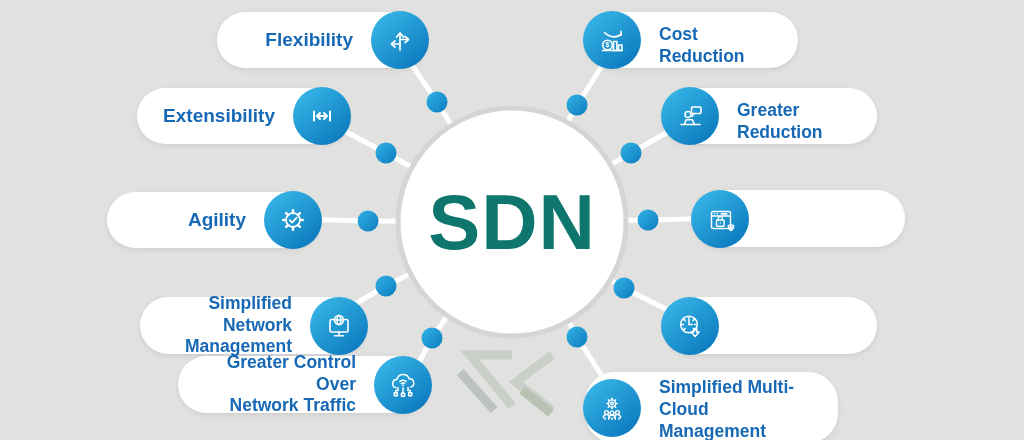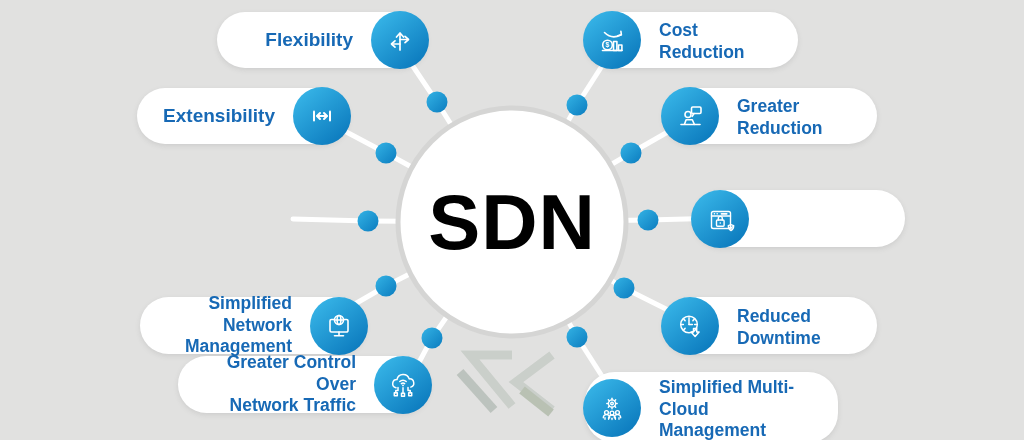--- a/index.html
+++ b/index.html
@@ -21,38 +21,38 @@
     box-sizing:border-box;
   }
   .pill-label{
     color:#1769b5;
     font-weight:700;
     white-space:pre-line;
     width:100%;
   }
   .pill.left{justify-content:flex-end;padding:0 74px 0 16px;}
   .pill.left .pill-label{text-align:right;}
-  .pill.right{justify-content:flex-start;padding:4px 14px 0 74px;}
+  .pill.right{justify-content:flex-start;padding:4px 14px 0 74px;align-items:flex-end;}
   .pill.right .pill-label{text-align:left;}
   .fs1 .pill-label{font-size:19px;}
   .fs2 .pill-label{font-size:17.5px;line-height:1.25;}
   .icon-circle{
     position:absolute;top:50%;transform:translateY(-50%);
     width:58px;height:58px;border-radius:50%;
     background:linear-gradient(140deg,#38b6e8 8%,#0a78bc 92%);
     display:flex;align-items:center;justify-content:center;
   }
   .icon-circle.at-right{right:-2px;}
   .icon-circle.at-left{left:-2px;}
   .icon-circle svg{display:block;}
   .sdn-box{
     position:absolute;left:397px;top:107px;width:230px;height:230px;
     display:flex;align-items:center;justify-content:center;
     z-index:2;
-    color:#000000;
+    color:#0f766e;
     font-size:78px;font-weight:800;letter-spacing:1px;
   }
 </style>
 </head>
 <body>
 
 <div class="stage">
 
   <svg class="underlay" width="1024" height="440" viewBox="0 0 1024 440">
     <defs>
@@ -120,20 +120,39 @@
       <svg width="32" height="32" viewBox="0 0 32 32" fill="none" stroke="#fff" stroke-width="2" stroke-linecap="round" stroke-linejoin="round">
         <path d="M8 11.5 V20.5"></path>
           <path d="M24 11.5 V20.5"></path>
         <path d="M11.5 16 H20.5"></path>
         <path d="M14 13 L11 16 L14 19"></path>
           <path d="M18 13 L21 16 L18 19"></path>
       </svg>
     </span>
   </div>
 
+  <div class="pill left fs1" style="left:107px;top:192px;width:213px;height:56px">
+    <span class="pill-label">Agility</span>
+    <span class="icon-circle at-right">
+      <svg width="32" height="32" viewBox="0 0 32 32" fill="none" stroke="#fff" stroke-width="1.7" stroke-linecap="round" stroke-linejoin="round">
+        <circle cx="16" cy="16" r="7"></circle>
+        <g stroke-width="2.4">
+          <path d="M16 6.2 V9"></path>
+            <path d="M16 23 V25.8"></path>
+            <path d="M6.2 16 H9"></path>
+            <path d="M23 16 H25.8"></path>
+          <path d="M9.1 9.1 L11 11"></path>
+            <path d="M21 21 L22.9 22.9"></path>
+            <path d="M22.9 9.1 L21 11"></path>
+            <path d="M11 21 L9.1 22.9"></path>
+        </g>
+        <path d="M12.8 16.2 l2.3 2.4 l4.6 -5"></path>
+      </svg>
+    </span>
+  </div>
 
   <div class="pill left fs2" style="left:140px;top:297px;width:226px;height:57px">
     <span class="pill-label">Simplified Network
 Management</span>
     <span class="icon-circle at-right">
       <svg width="32" height="32" viewBox="0 0 32 32" fill="none" stroke="#fff" stroke-width="1.6" stroke-linecap="round" stroke-linejoin="round">
         <path d="M11 9.5 H8.5 a1.5 1.5 0 0 0 -1.5 1.5 V20.5 a1.5 1.5 0 0 0 1.5 1.5 H23.5 a1.5 1.5 0 0 0 1.5 -1.5 V11 a1.5 1.5 0 0 0 -1.5 -1.5 H21"></path>
         <path d="M16 22 v3.2"></path>
           <path d="M11.5 25.8 h9"></path>
         <circle cx="16" cy="10" r="4.5"></circle>
@@ -203,22 +222,20 @@
         <rect x="12.5" y="17" width="7.6" height="6.2" rx="1"></rect>
         <path d="M14.3 17 v-1.6 a2 2 0 0 1 4 0 V17"></path>
         <circle cx="16.3" cy="20" r="0.8" fill="#fff" stroke="none"></circle>
         <path d="M24.3 22.6 l2.7 -0.9 2.7 0.9 c0 2.6 -1 4.2 -2.7 5 -1.7 -0.8 -2.7 -2.4 -2.7 -5 z"></path>
         <path d="M25.9 24.7 l0.9 0.9 1.5 -1.8"></path>
       </svg>
     </span>
   </div>
 
   <div class="pill right fs2" style="left:663px;top:297px;width:214px;height:57px">
-    <span class="pill-label">Reduced
-Downtime</span>
     <span class="icon-circle at-left">
       <svg width="32" height="32" viewBox="0 0 32 32" fill="none" stroke="#fff" stroke-width="1.5" stroke-linecap="round" stroke-linejoin="round">
         <circle cx="15" cy="14.5" r="8.3"></circle>
         <path d="M15 7.7 v1.7"></path>
           <path d="M22.3 14.5 h-1.7"></path>
           <path d="M7.7 14.5 h1.7"></path>
         <path d="M20.1 9.4 l-1.2 1.2"></path>
           <path d="M9.9 9.4 l1.2 1.2"></path>
           <path d="M9.9 19.6 l1.2 -1.2"></path>
         <path d="M15 14.5 V10.6"></path>

